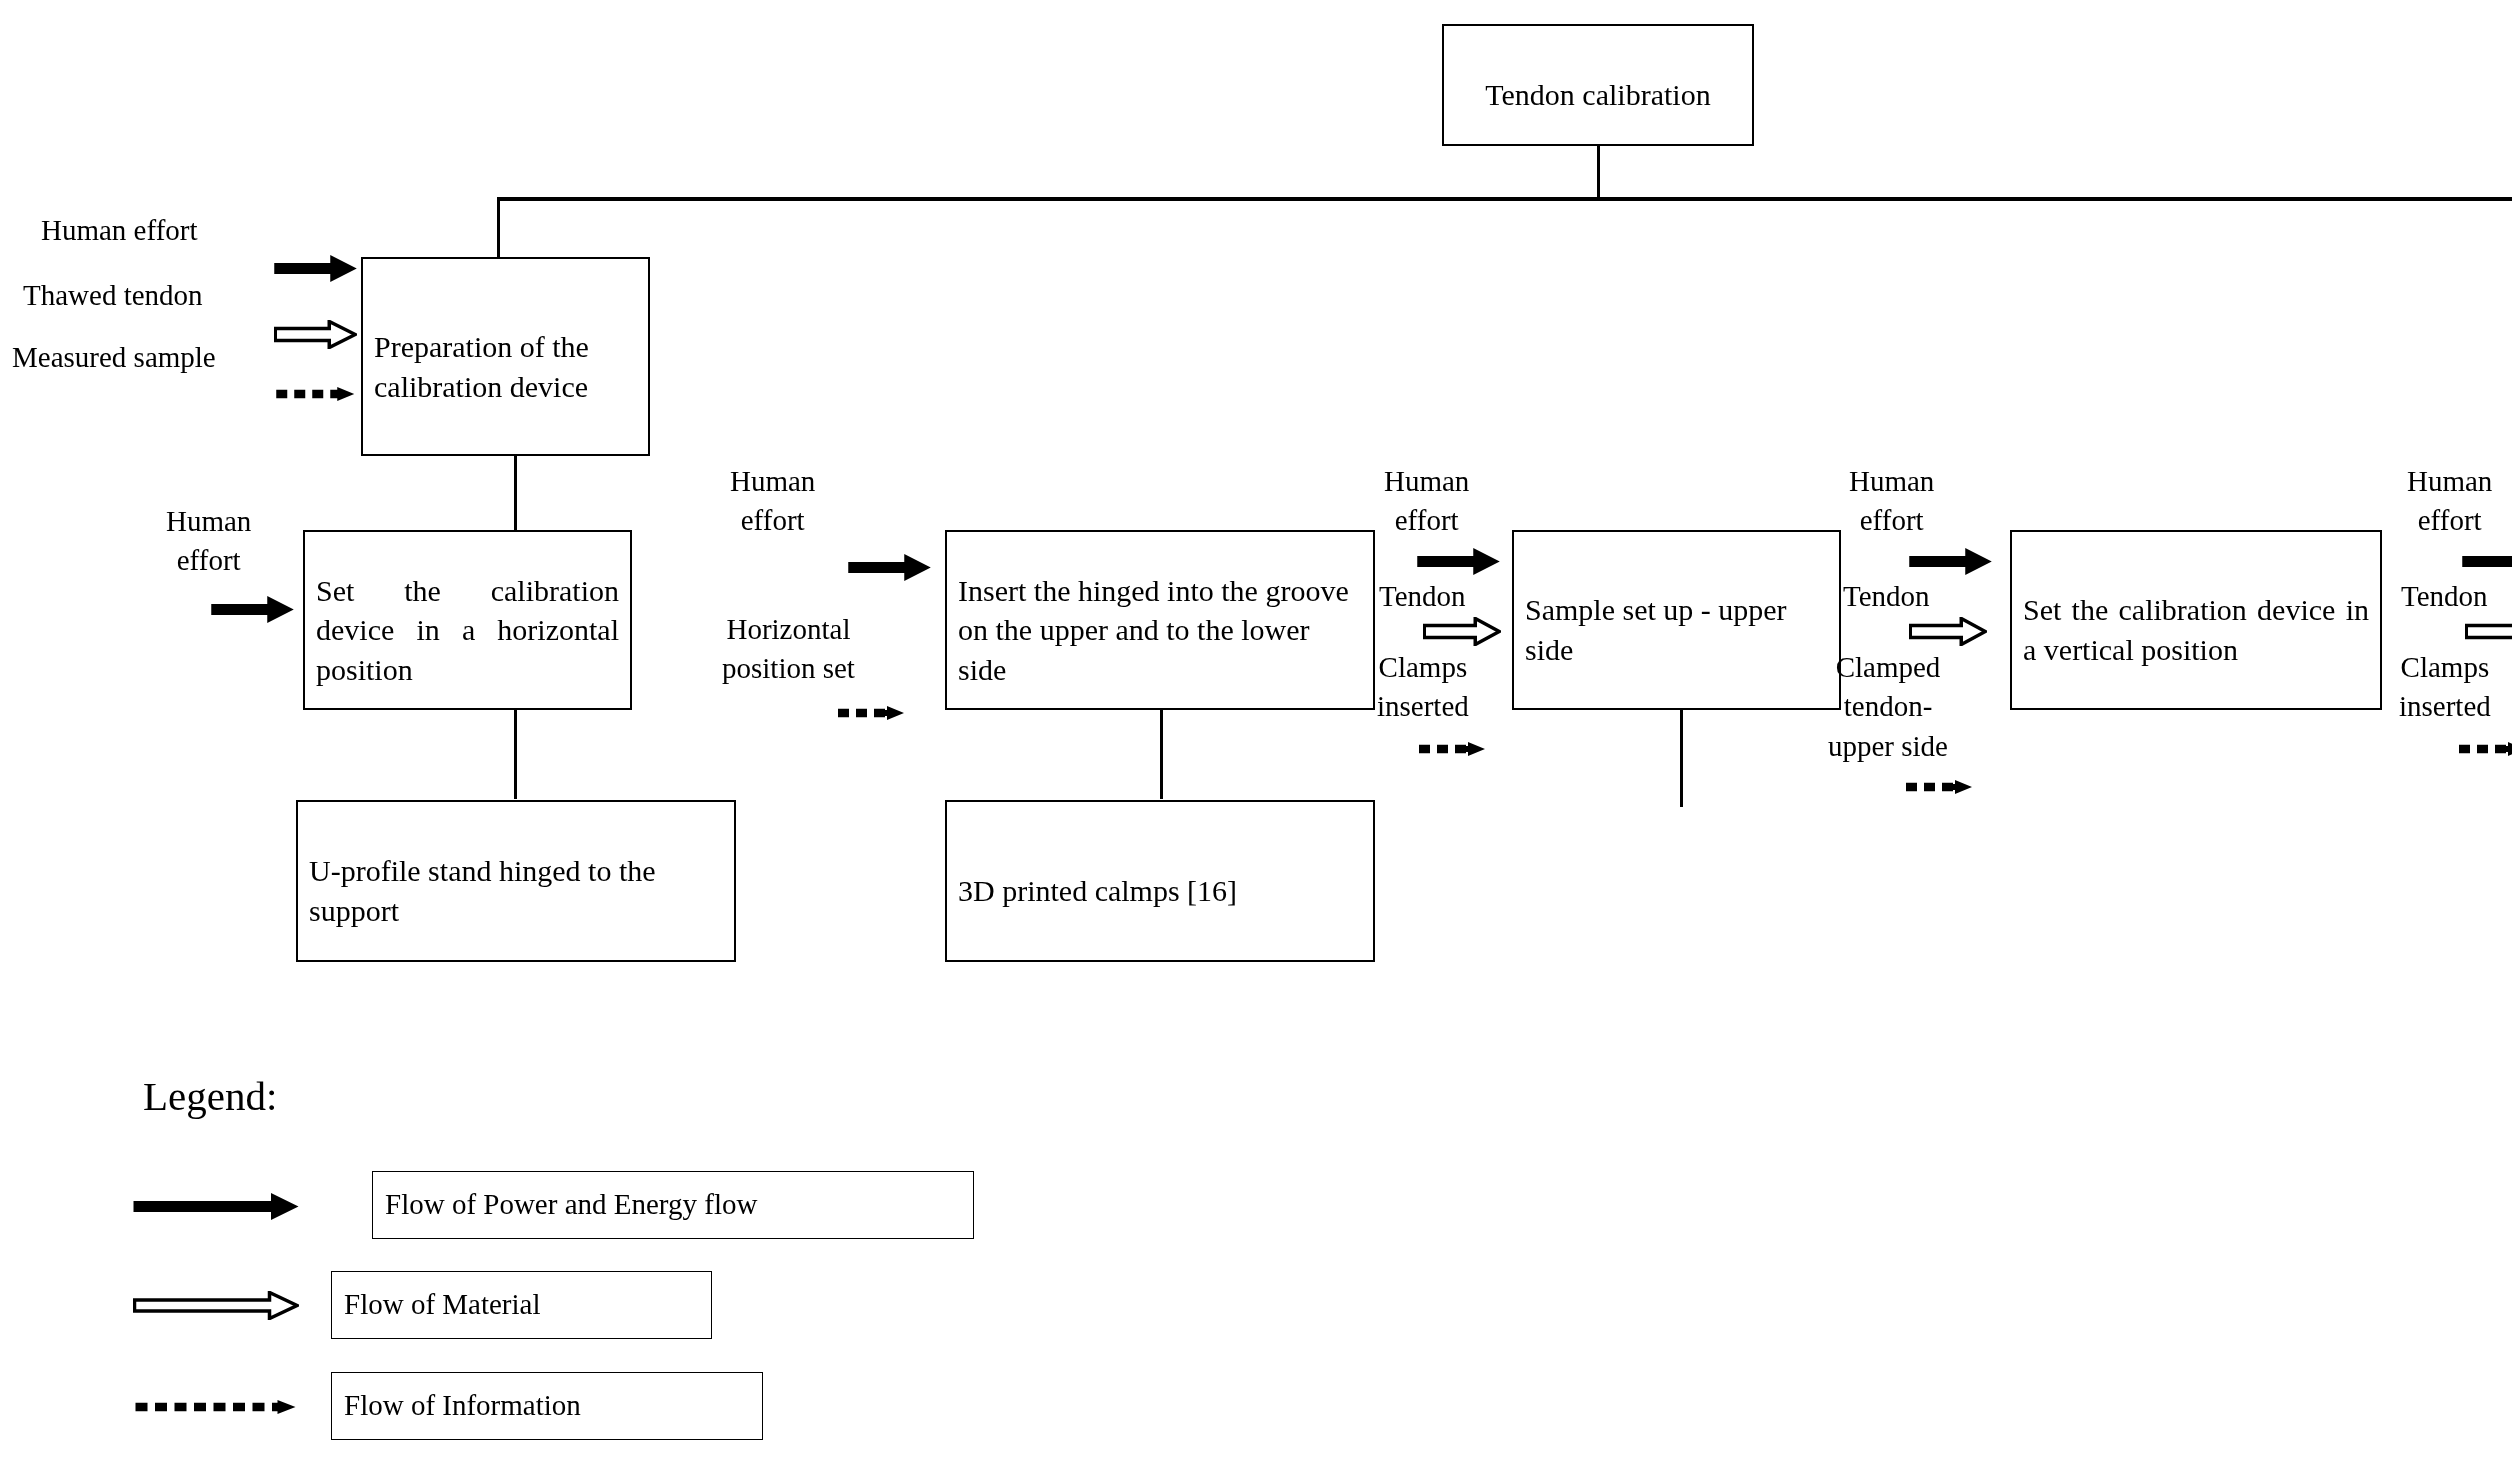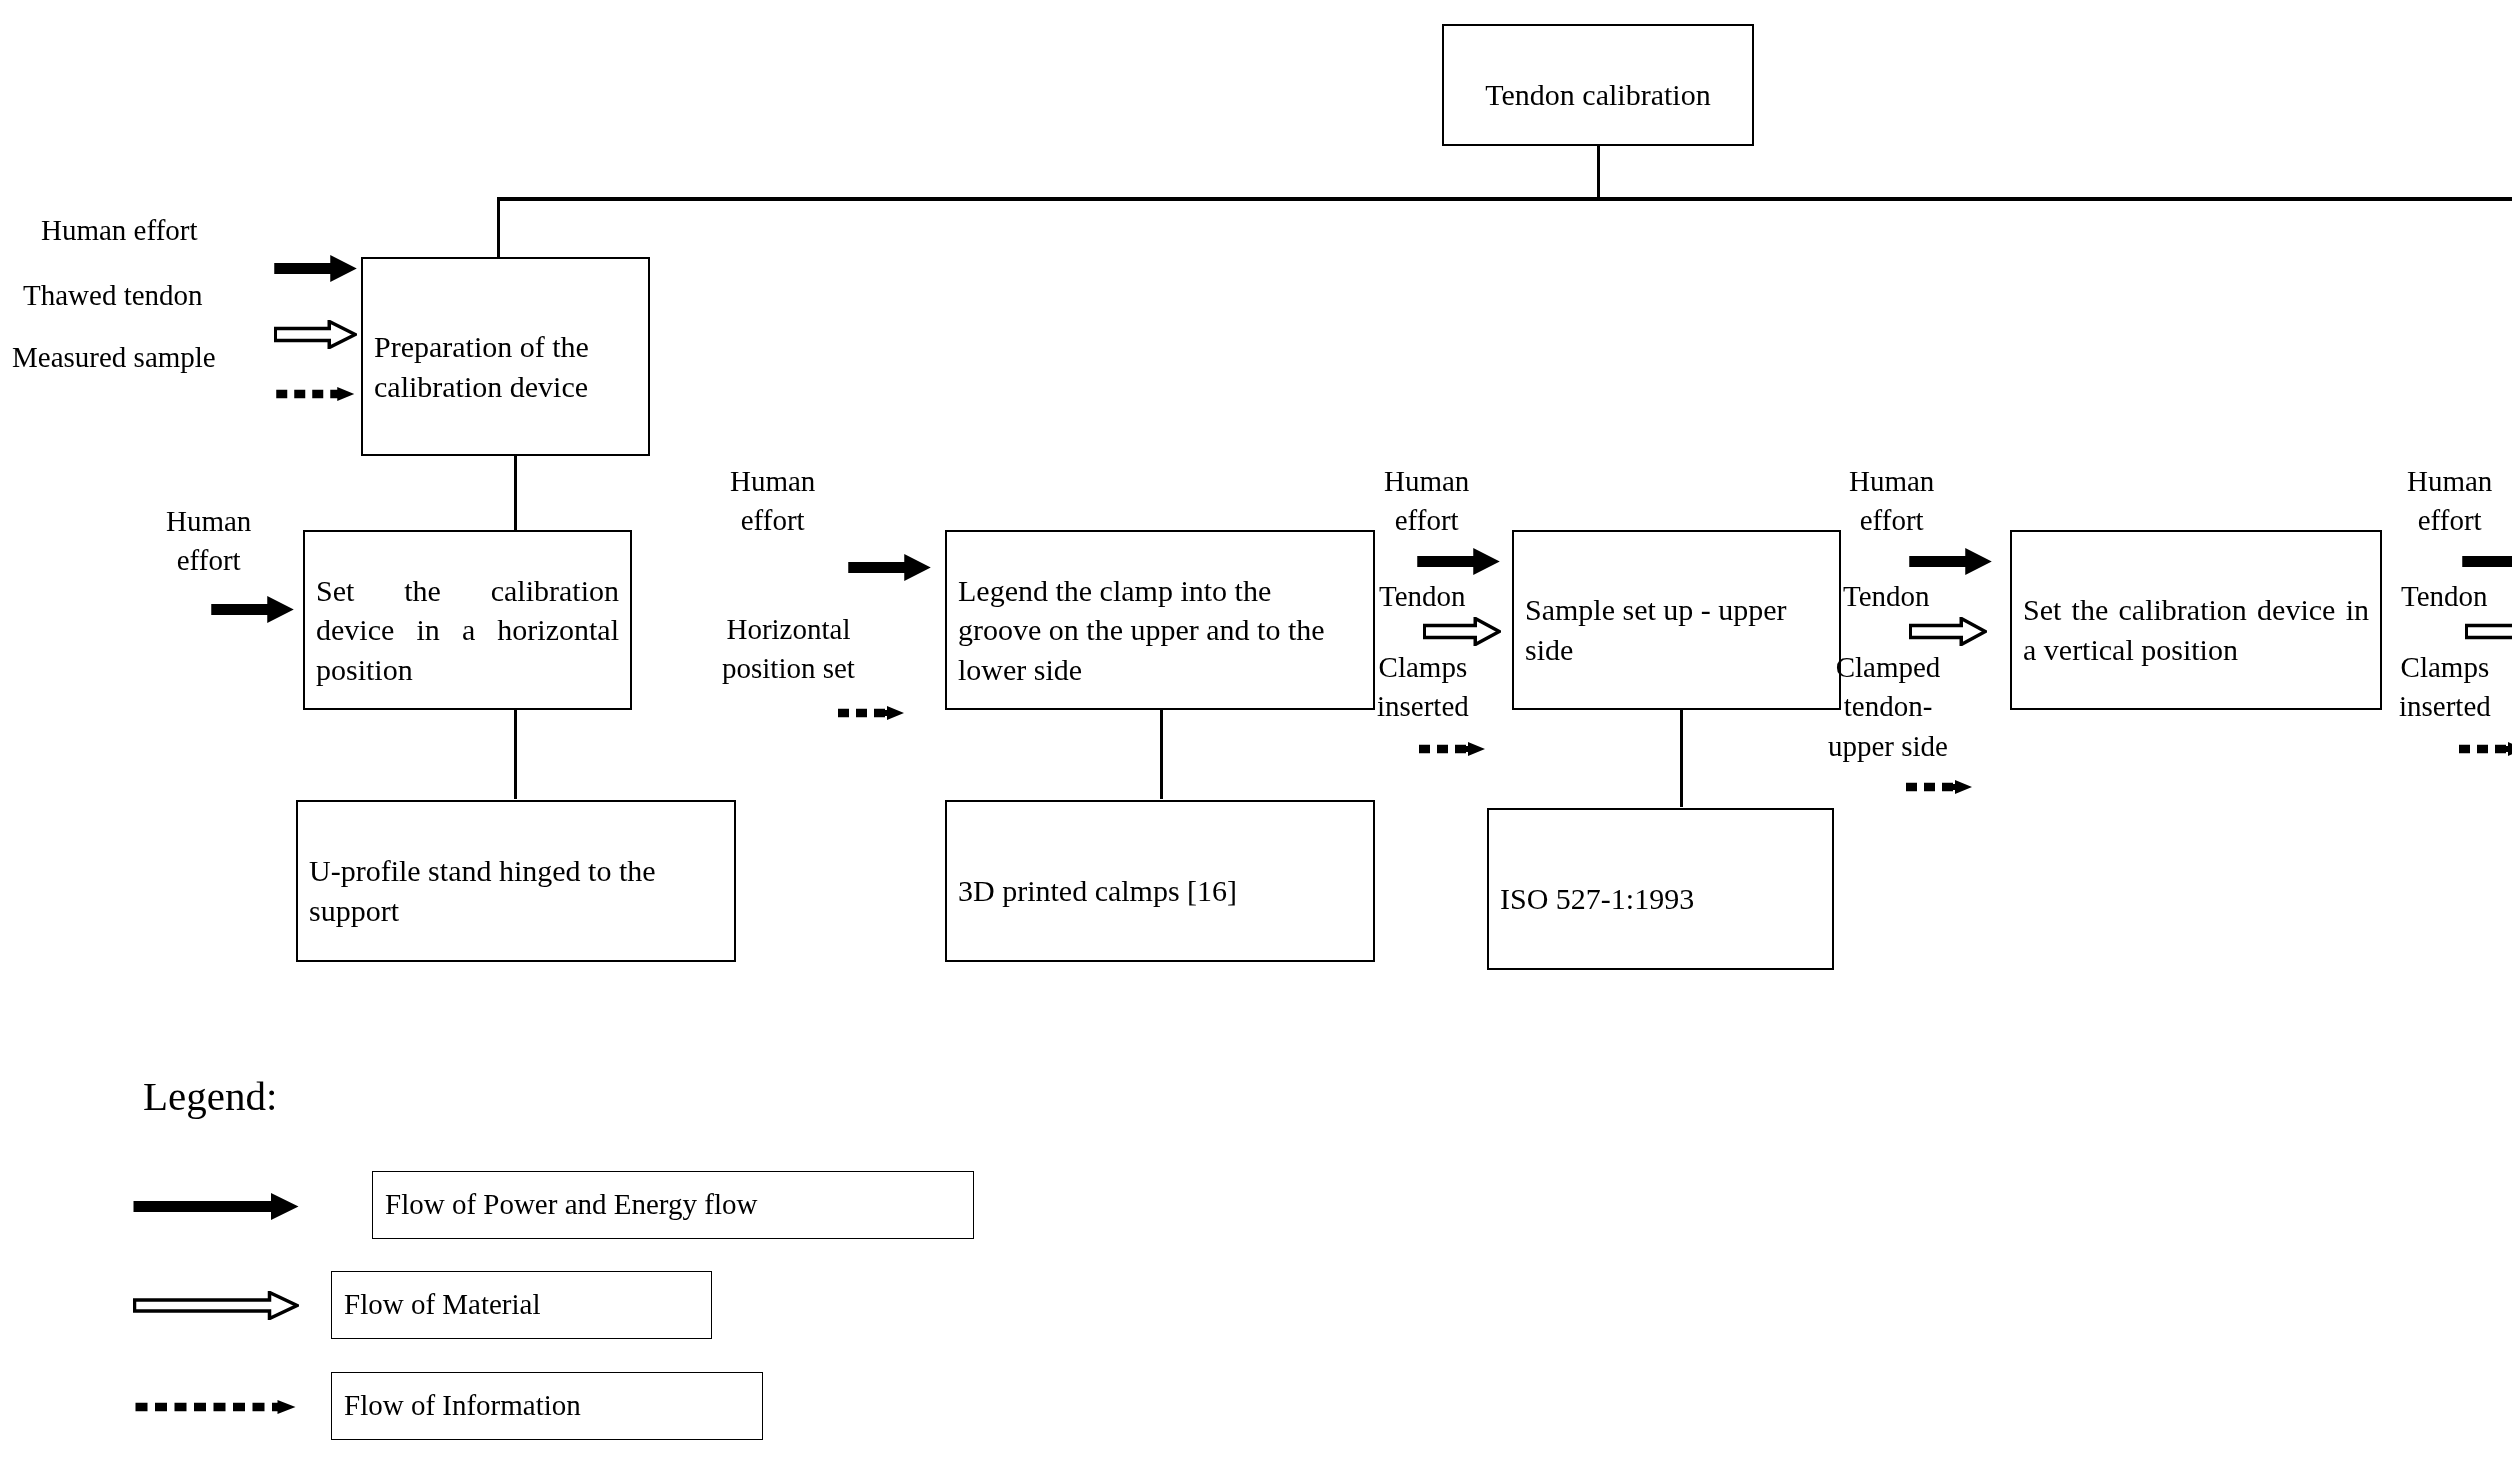--- a/index.html
+++ b/index.html
@@ -101,42 +101,39 @@
 
   <div class="box" style="left:361px;top:257px;width:289px;height:199px;">
     <span class="txt">Preparation of the calibration device</span>
   </div>
 
   <div class="box just" style="left:303px;top:530px;width:329px;height:180px;align-items:center;">
     <span class="txt">Set the calibration device in a horizontal position</span>
   </div>
 
   <div class="box" style="left:945px;top:530px;width:430px;height:180px;">
-    <span class="txt">Legend the clamp into the groove on the upper and to the lower side</span>
+    <span class="txt">Insert the hinged into the groove on the upper and to the lower side</span>
   </div>
 
   <div class="box" style="left:1512px;top:530px;width:329px;height:180px;">
     <span class="txt">Sample set up - upper side</span>
   </div>
 
   <div class="box just" style="left:2010px;top:530px;width:372px;height:180px;">
     <span class="txt">Set the calibration device in a vertical position</span>
   </div>
 
   <div class="box" style="left:296px;top:800px;width:440px;height:162px;">
     <span class="txt">U-profile stand hinged to the support</span>
   </div>
 
   <div class="box" style="left:945px;top:800px;width:430px;height:162px;">
     <span class="txt">3D  printed  calmps [16]</span>
   </div>
 
-  <div class="box" style="left:1487px;top:808px;width:347px;height:162px;">
-    <span class="txt">ISO 527-1:1993</span>
-  </div>
 
   <div class="lbl" style="left:41px;top:211px;">Human effort</div>
   <div class="arw" style="left:274px;top:254px;">
     <svg width="83" height="29" viewBox="0 0 165 58">
       <path d="M0,18 L112,18 L112,2 L165,29 L112,56 L112,40 L0,40 Z" fill="#000"></path>
     </svg>
   </div>
 
   <div class="lbl" style="left:23px;top:276px;">Thawed tendon</div>
   <div class="arw" style="left:274px;top:320px;">

